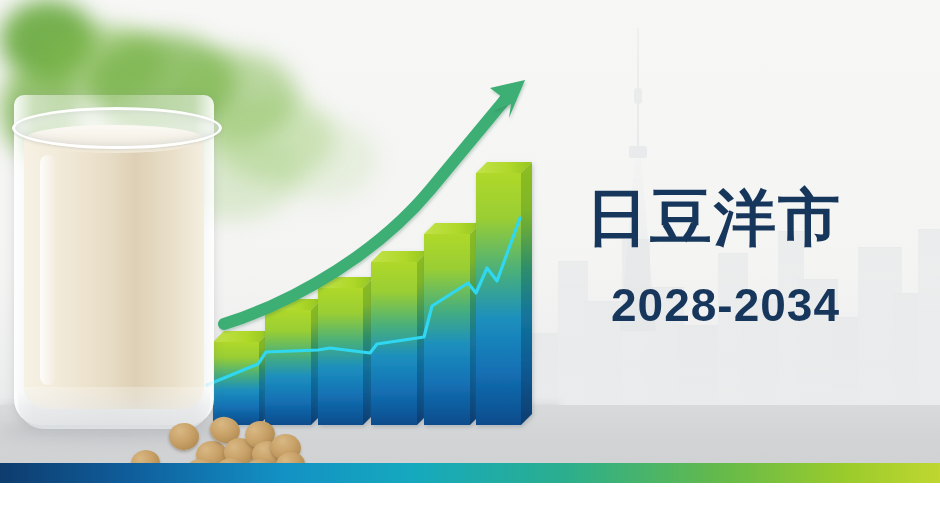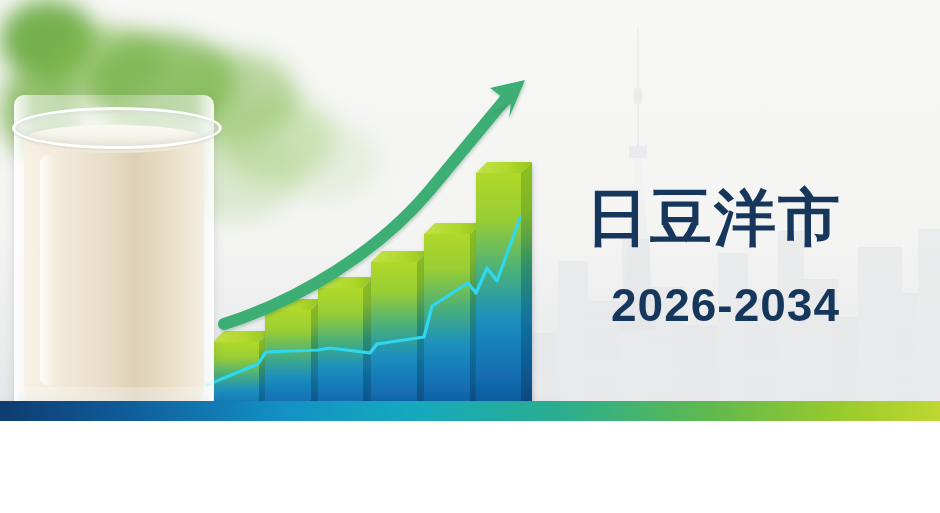--- a/index.html
+++ b/index.html
@@ -1,20 +1,20 @@
 <!DOCTYPE html>
 <html><head>
 <meta charset="utf-8">
 <style>
   html,body{margin:0;padding:0;background:#fff;}
   body{font-family:"Liberation Sans","DejaVu Sans",sans-serif;}
 
   #stage{
     position:relative;
-    width:940px;height:421px;
+    width:940px;height:483px;
     overflow:hidden;
     background:#f2f2f1;
   }
 
   
   .bg-base{
     position:absolute;inset:0;
     background:
       linear-gradient(to bottom,#f7f7f6 0%,#f4f4f3 55%,#eceded 78%,#e4e5e6 100%);
   }
@@ -281,16 +281,16 @@
       <div class="bean" style="left: 224px; top: 438px; width: 31px; height: 28px; transform: rotate(-6deg);"></div>
       <div class="bean" style="left: 216px; top: 458px; width: 30px; height: 26px; transform: rotate(4deg);"></div>
       <div class="bean" style="left: 245px; top: 421px; width: 30px; height: 27px; transform: rotate(-12deg);"></div>
       <div class="bean" style="left: 252px; top: 441px; width: 31px; height: 27px; transform: rotate(8deg);"></div>
       <div class="bean" style="left: 246px; top: 459px; width: 29px; height: 25px; transform: rotate(-3deg);"></div>
       <div class="bean" style="left: 271px; top: 434px; width: 30px; height: 27px; transform: rotate(11deg);"></div>
       <div class="bean" style="left: 276px; top: 452px; width: 29px; height: 25px; transform: rotate(-9deg);"></div>
     </div>
 
   <div class="headline">日豆洋市</div>
-  <div class="subline">2026-2034</div>
+  <div class="subline">2028-2034</div>
 
   <div class="footbar"></div>
 </div>
 
 </body></html>

